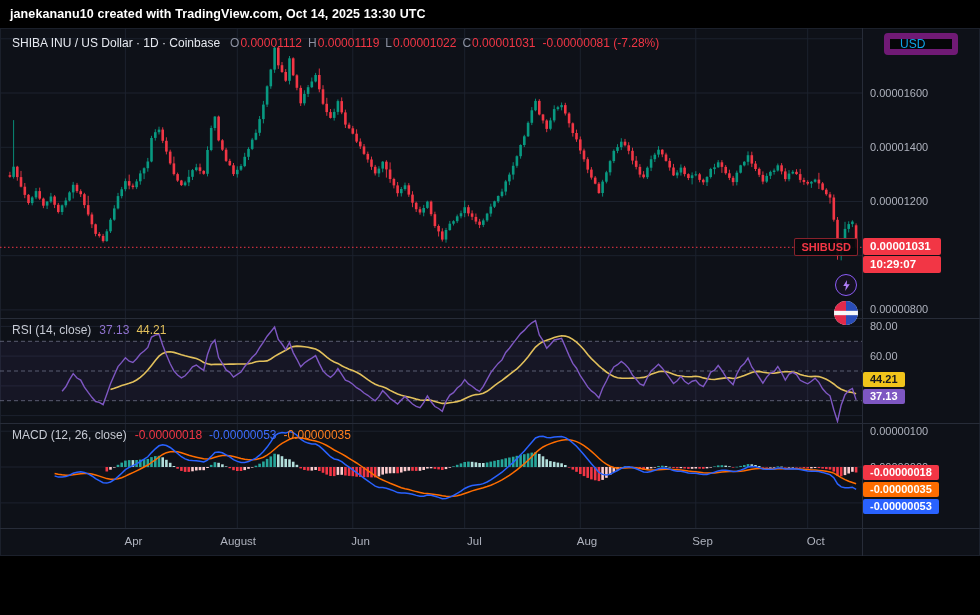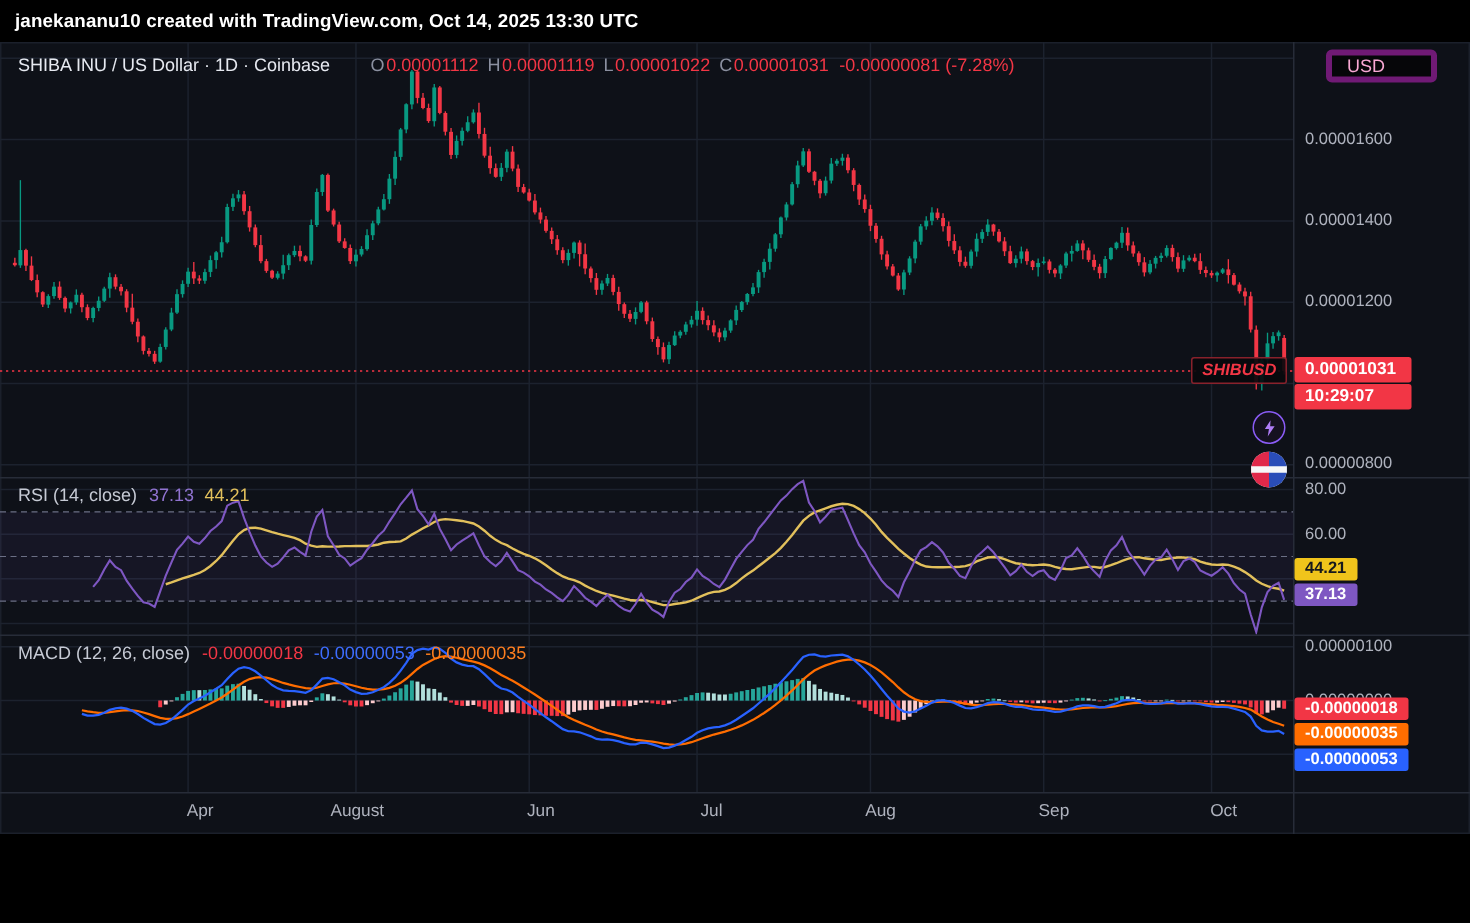--- a/index.html
+++ b/index.html
@@ -6,31 +6,31 @@
 html,body{width:980px;height:615px;background:#000;font-family:"Liberation Sans",sans-serif;-webkit-font-smoothing:antialiased}
 .stage{position:relative;width:980px;height:615px;background:#000;overflow:hidden}
 .topbar{position:absolute;top:0;left:0;width:980px;height:28px;background:#000;display:flex;align-items:center;padding-left:10px}
 .topbar span{color:#fff;font-size:12.5px;font-weight:700;letter-spacing:.1px}
 #chart{position:absolute;top:28px;left:0;width:980px;height:528px;background:#0e1118;box-shadow:inset 0 0 0 1px #1b202b}
 .pane{position:absolute;left:0;display:block}
 .sep{position:absolute;left:0;width:980px;height:1px;background:#272c38;z-index:3}
 .vsep{position:absolute;left:862px;top:0;width:1px;height:528px;background:#272c38;z-index:3}
 .zone{position:absolute;z-index:1}
 .legend{position:absolute;left:12px;white-space:nowrap;font-size:12px;z-index:5}
-.legend .t{color:#e6e9f0;font-weight:500;margin-right:21px}
+.legend .t{color:#e6e9f0;font-weight:500;margin-right:4px}
 .legend .t2{color:#c6cad4;margin-right:2px}
 .legend .k{color:#8b90a0;margin-left:6px;margin-right:1px}
 .legend .chg{margin-left:7px}
 .red{color:#f23645}.blue{color:#3d6dff}.orange{color:#ff7f1f}.purple{color:#9073d0}.yellow{color:#e2c05c}
 .alabel{position:absolute;left:870px;font-size:11px;color:#aeb2bd;z-index:2}
 .mlabel{position:absolute;top:507px;width:34px;text-align:right;font-size:11.5px;color:#aeb2bd;z-index:2}
 .pbadge{position:absolute;left:863px;padding:2px 7px 3px;font-size:11.5px;font-weight:700;border-radius:2px;z-index:6;min-width:78px;text-align:left}
 .plabel{position:absolute;right:122px;padding:2px 6px;font-size:11px;font-weight:700;border-radius:2px;z-index:6;background:rgba(8,9,13,.92);color:#f23645;border:1px solid rgba(242,54,69,.55)}
 .abadge{position:absolute;left:863px;padding:1px 7px 2px;font-size:11px;font-weight:700;border-radius:2px;z-index:6}
-#usd-btn{position:absolute;left:884px;top:5px;width:74px;height:22px;background:#060609;border:4px solid #701a75;border-radius:4px;color:#f9a8d4;font-size:12px;display:flex;align-items:center;padding-left:10px;z-index:7;cursor:pointer}
+#usd-btn{position:absolute;left:884px;top:5px;width:74px;height:22px;background:#060609;border:6px solid #701a75;border-radius:4px;color:#0ea5e9;font-size:12px;display:flex;align-items:center;padding-left:10px;z-index:7;cursor:pointer}
 .cicon{position:absolute;display:flex;align-items:center;justify-content:center;border-radius:50%;z-index:6;cursor:pointer}
 #bolt{left:835px;top:246px;width:22px;height:22px;border:1px solid #8b5cf6;background:rgba(22,17,34,.92)}
 #flag{left:833px;top:272px;width:26px;height:26px}
 .footer{position:absolute;top:556px;left:0;width:980px;height:59px;background:#000;display:flex;align-items:center;padding-left:16px}
 .footer .mark{display:flex;align-items:center;margin-right:9px}
 .footer .brand{color:#fff;font-size:21px;font-weight:700;letter-spacing:.2px}
 </style>
 </head>
 <body>
 
@@ -764,21 +764,21 @@
     <div class="legend" style="top:295px">
       <span class="t2">RSI (14, close)</span><span class="purple" style="margin-left:6px">37.13</span><span class="yellow" style="margin-left:7px">44.21</span>
     </div>
 
     <div class="legend" style="top:400px">
       <span class="t2">MACD (12, 26, close)</span><span class="red" style="margin-left:6px">-0.00000018</span><span class="blue" style="margin-left:7px">-0.00000053</span><span class="orange" style="margin-left:7px">-0.00000035</span>
     </div>
 
     <div id="usd-btn">USD</div>
 
-    <div id="shib-label" class="plabel" style="top: 210.262px; font-style: italic;">SHIBUSD</div>
+    <div id="shib-label" class="plabel" style="top: 210.262px;">SHIBUSD</div>
     <div id="price-badge" class="pbadge" style="top: 210.262px; background: rgb(242, 54, 69); color: rgb(255, 255, 255);">0.00001031</div>
     <div id="countdown-badge" class="pbadge" style="top: 228.262px; background: rgb(242, 54, 69); color: rgb(255, 255, 255);">10:29:07</div>
 
     <div id="rsi-b0" class="abadge" style="top: 343.602px; background: rgb(240, 196, 27); color: rgb(22, 24, 29);">44.21</div>
     <div id="rsi-b1" class="abadge" style="top: 360.602px; background: rgb(126, 87, 194); color: rgb(255, 255, 255);">37.13</div>
     <div id="macd-b0" class="abadge" style="top: 437.49px; background: rgb(242, 54, 69); color: rgb(255, 255, 255);">-0.00000018</div>
     <div id="macd-b1" class="abadge" style="top: 454.49px; background: rgb(255, 109, 0); color: rgb(255, 255, 255);">-0.00000035</div>
     <div id="macd-b2" class="abadge" style="top: 471.49px; background: rgb(41, 98, 255); color: rgb(255, 255, 255);">-0.00000053</div>
 
     <div class="cicon" id="bolt">

